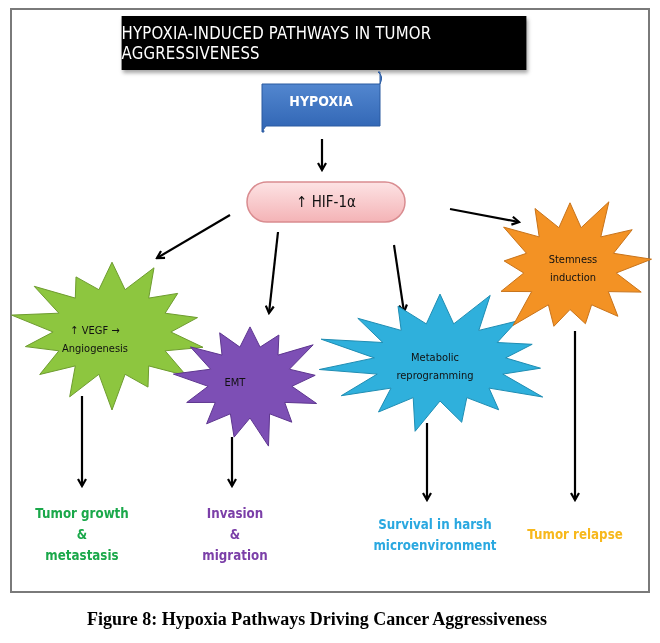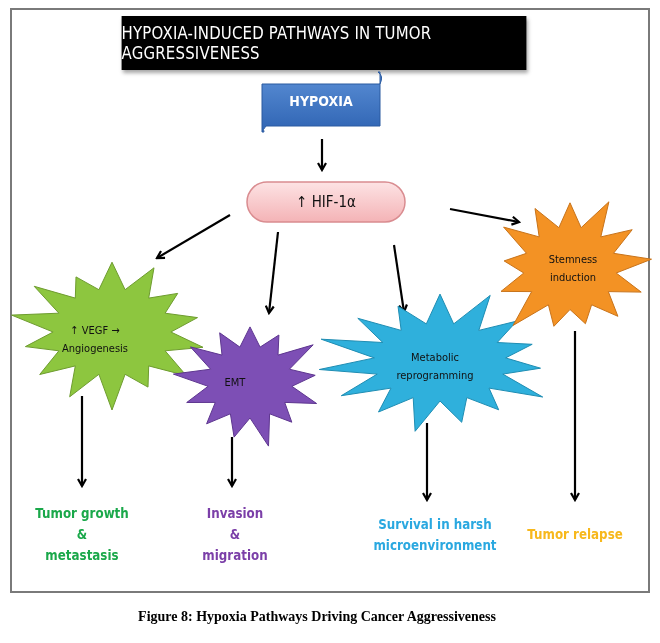--- a/index.html
+++ b/index.html
@@ -2,21 +2,21 @@
 <html><head>
 <meta charset="utf-8">
 <style>
   html, body { margin: 0; padding: 0; background: #ffffff; }
   body { width: 660px; height: 643px; position: relative; overflow: hidden; font-family: "Liberation Sans", sans-serif; }
   .frame { position: absolute; left: 10px; top: 8px; width: 640px; height: 585px; border: 2px solid #7a7a7a; box-sizing: border-box; background: #fff; }
   .title-bar { position: absolute; left: 94px; top: 16px; width: 460px; height: 54px; background: #000; color: #fff; display: flex; align-items: center; justify-content: center; font-size: 17px; letter-spacing: 0.2px; box-shadow: 2px 3px 4px rgba(0,0,0,0.35); font-family: "DejaVu Sans", sans-serif; font-weight: normal; transform: scaleX(0.88); transform-origin: center; }
   svg.diagram { position: absolute; left: 0; top: 0; }
   .lbl { position: absolute; text-align: center; font-family: "DejaVu Sans", sans-serif; font-size: 11px; color: #111; line-height: 18px; transform: scaleX(0.9); }
   .out { position: absolute; text-align: center; font-family: "DejaVu Sans", sans-serif; font-weight: bold; font-size: 14px; line-height: 21px; transform: scaleX(0.85); }
-  .caption { position: absolute; left: 0; width: 634px; top: 609px; text-align: center; font-family: "Liberation Serif", serif; font-weight: bold; font-size: 14px; color: #000; }
+  .caption { position: absolute; left: 0; width: 634px; top: 609px; text-align: center; font-family: "Liberation Serif", serif; font-weight: bold; font-size: 18px; color: #000; }
 </style>
 </head>
 <body>
 
 <div class="frame"></div>
 
 <div class="title-bar">HYPOXIA-INDUCED PATHWAYS IN TUMOR AGGRESSIVENESS</div>
 
 <svg class="diagram" width="660" height="643">
   <defs>

